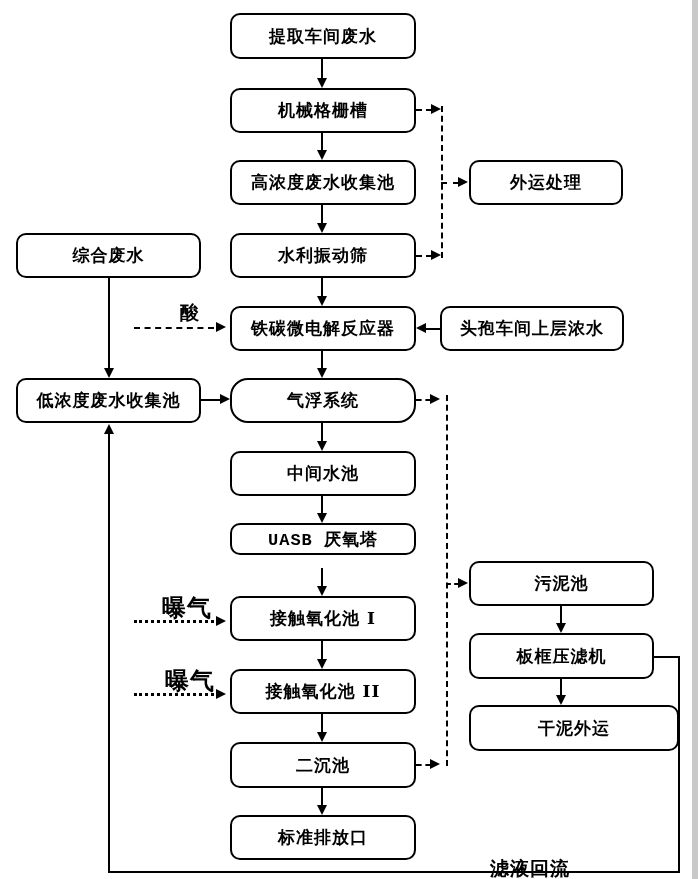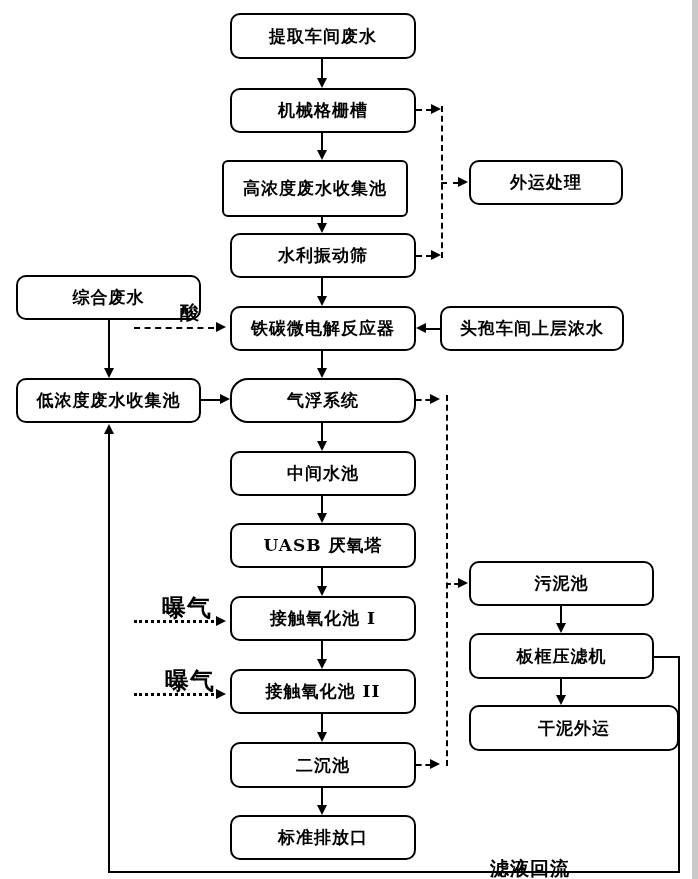--- a/index.html
+++ b/index.html
@@ -35,32 +35,32 @@
   .page-edge{position:absolute;right:0;top:0;width:6px;height:879px;background:#c9c9c9;z-index:0;}
 </style>
 </head>
 <body>
 
 <div id="canvas">
   <div class="page-edge"></div>
 
   <div class="node" style="left:230px;top:13px;width:186px;height:46px;">提取车间废水</div>
   <div class="node" style="left:230px;top:88px;width:186px;height:45px;">机械格栅槽</div>
-  <div class="node" style="left:222px;top:160px;width:186px;height:57px;border-radius:6px;">高浓度废水收集池</div>
+  <div class="node" style="left:230px;top:160px;width:186px;height:45px;">高浓度废水收集池</div>
   <div class="node" style="left:230px;top:306px;width:186px;height:45px;">铁碳微电解反应器</div>
   <div class="node" style="left:230px;top:233px;width:186px;height:45px;">水利振动筛</div>
   <div class="node" style="left:230px;top:378px;width:186px;height:45px;border-radius:18px;">气浮系统</div>
   <div class="node" style="left:230px;top:451px;width:186px;height:45px;">中间水池</div>
-  <div class="node" style="left:230px;top:523px;width:186px;height:45px;">UASB 厌氧塔</div>
+  <div class="node" style="left:230px;top:523px;width:186px;height:32px;font-family:Liberation Mono, monospace;">UASB 厌氧塔</div>
   <div class="node" style="left:230px;top:596px;width:186px;height:45px;">接触氧化池 I</div>
   <div class="node" style="left:230px;top:669px;width:186px;height:45px;">接触氧化池 II</div>
   <div class="node" style="left:230px;top:742px;width:186px;height:46px;">二沉池</div>
   <div class="node" style="left:230px;top:815px;width:186px;height:45px;">标准排放口</div>
 
-  <div class="node" style="left:16px;top:233px;width:185px;height:45px;margin-top:42px;">综合废水</div>
+  <div class="node" style="left:16px;top:233px;width:185px;height:45px;">综合废水</div>
   <div class="node" style="left:16px;top:378px;width:185px;height:45px;">低浓度废水收集池</div>
 
   <div class="node" style="left:469px;top:160px;width:154px;height:45px;">外运处理</div>
   <div class="node" style="left:440px;top:306px;width:184px;height:45px;">头孢车间上层浓水</div>
   <div class="node" style="left:469px;top:633px;width:185px;height:46px;">板框压滤机</div>
   <div class="node" style="left:469px;top:561px;width:185px;height:45px;">污泥池</div>
   <div class="node" style="left:469px;top:705px;width:210px;height:46px;">干泥外运</div>
 
   <div class="vl" style="left:321px;top:59px;height:20px;"></div>
   <div class="ad" style="left:317px;top:78px;"></div>

